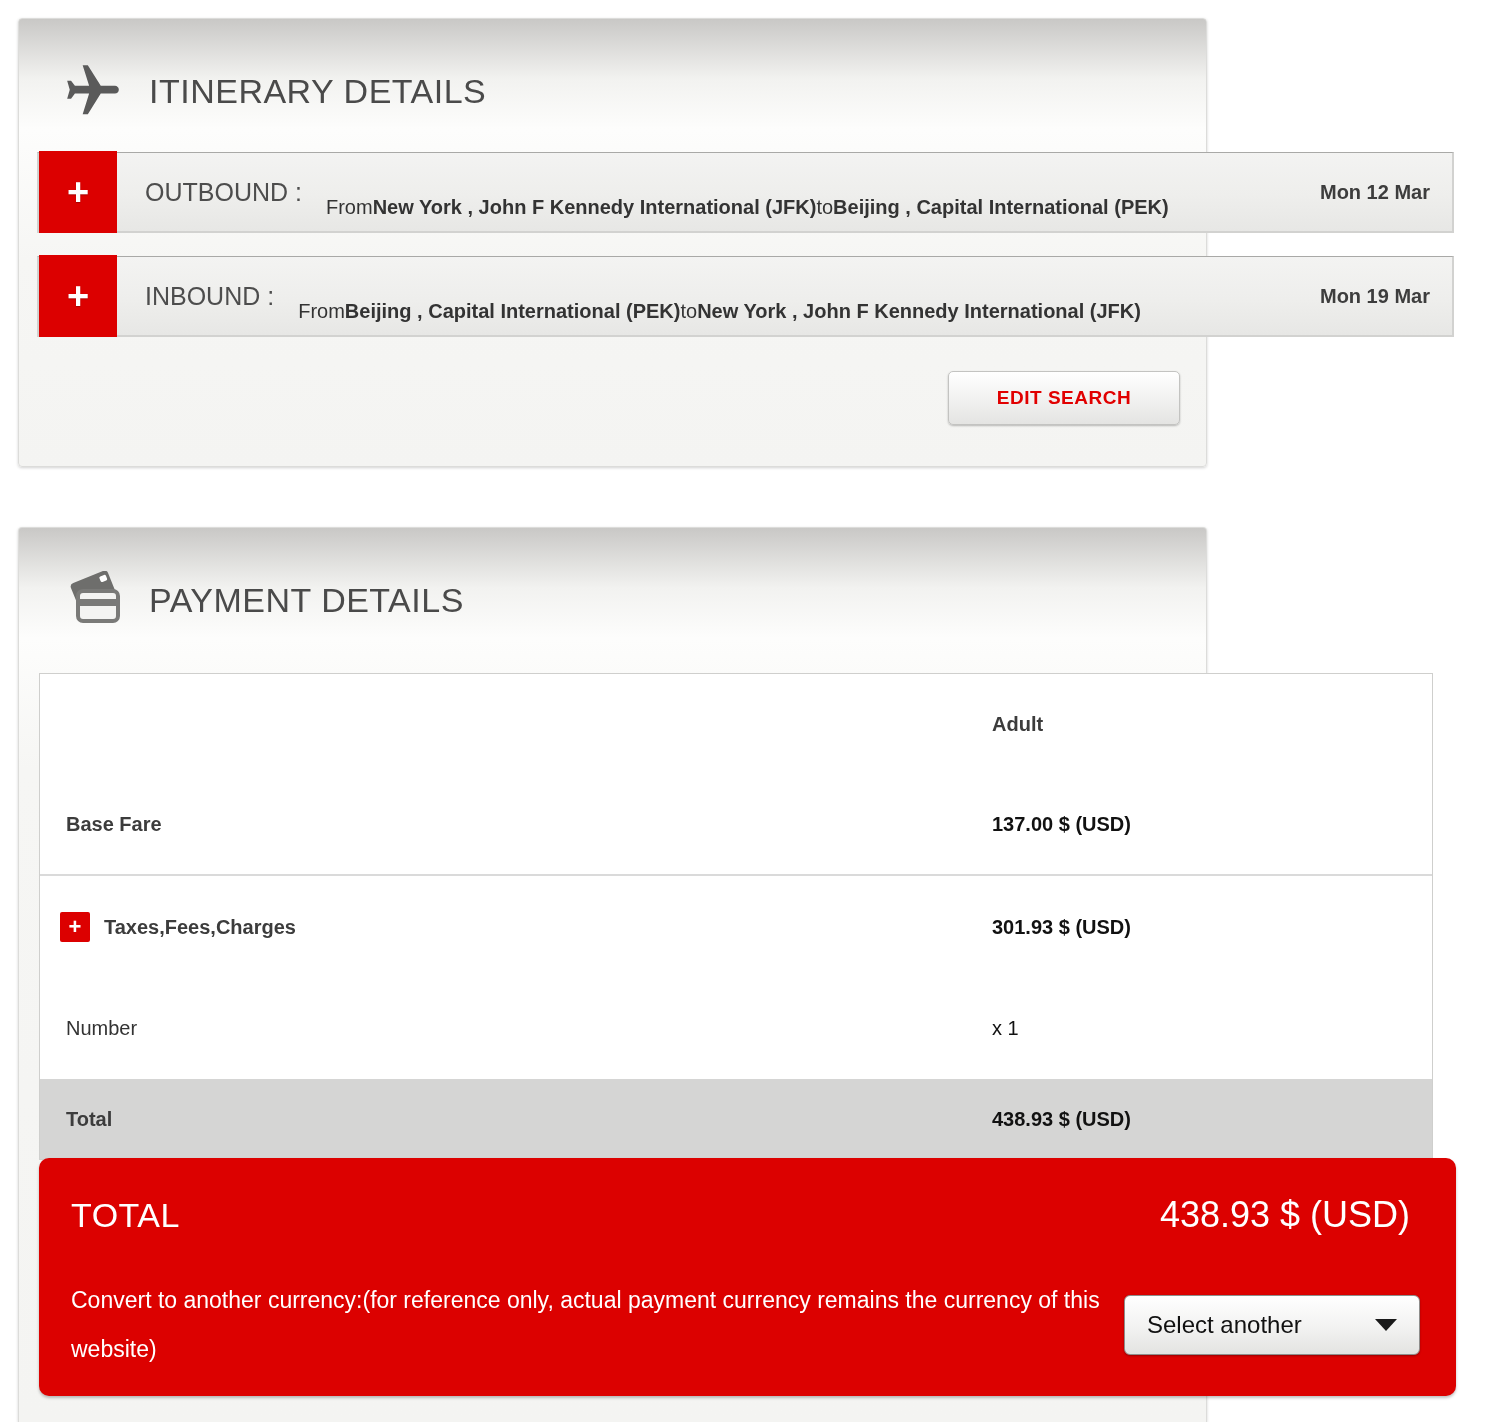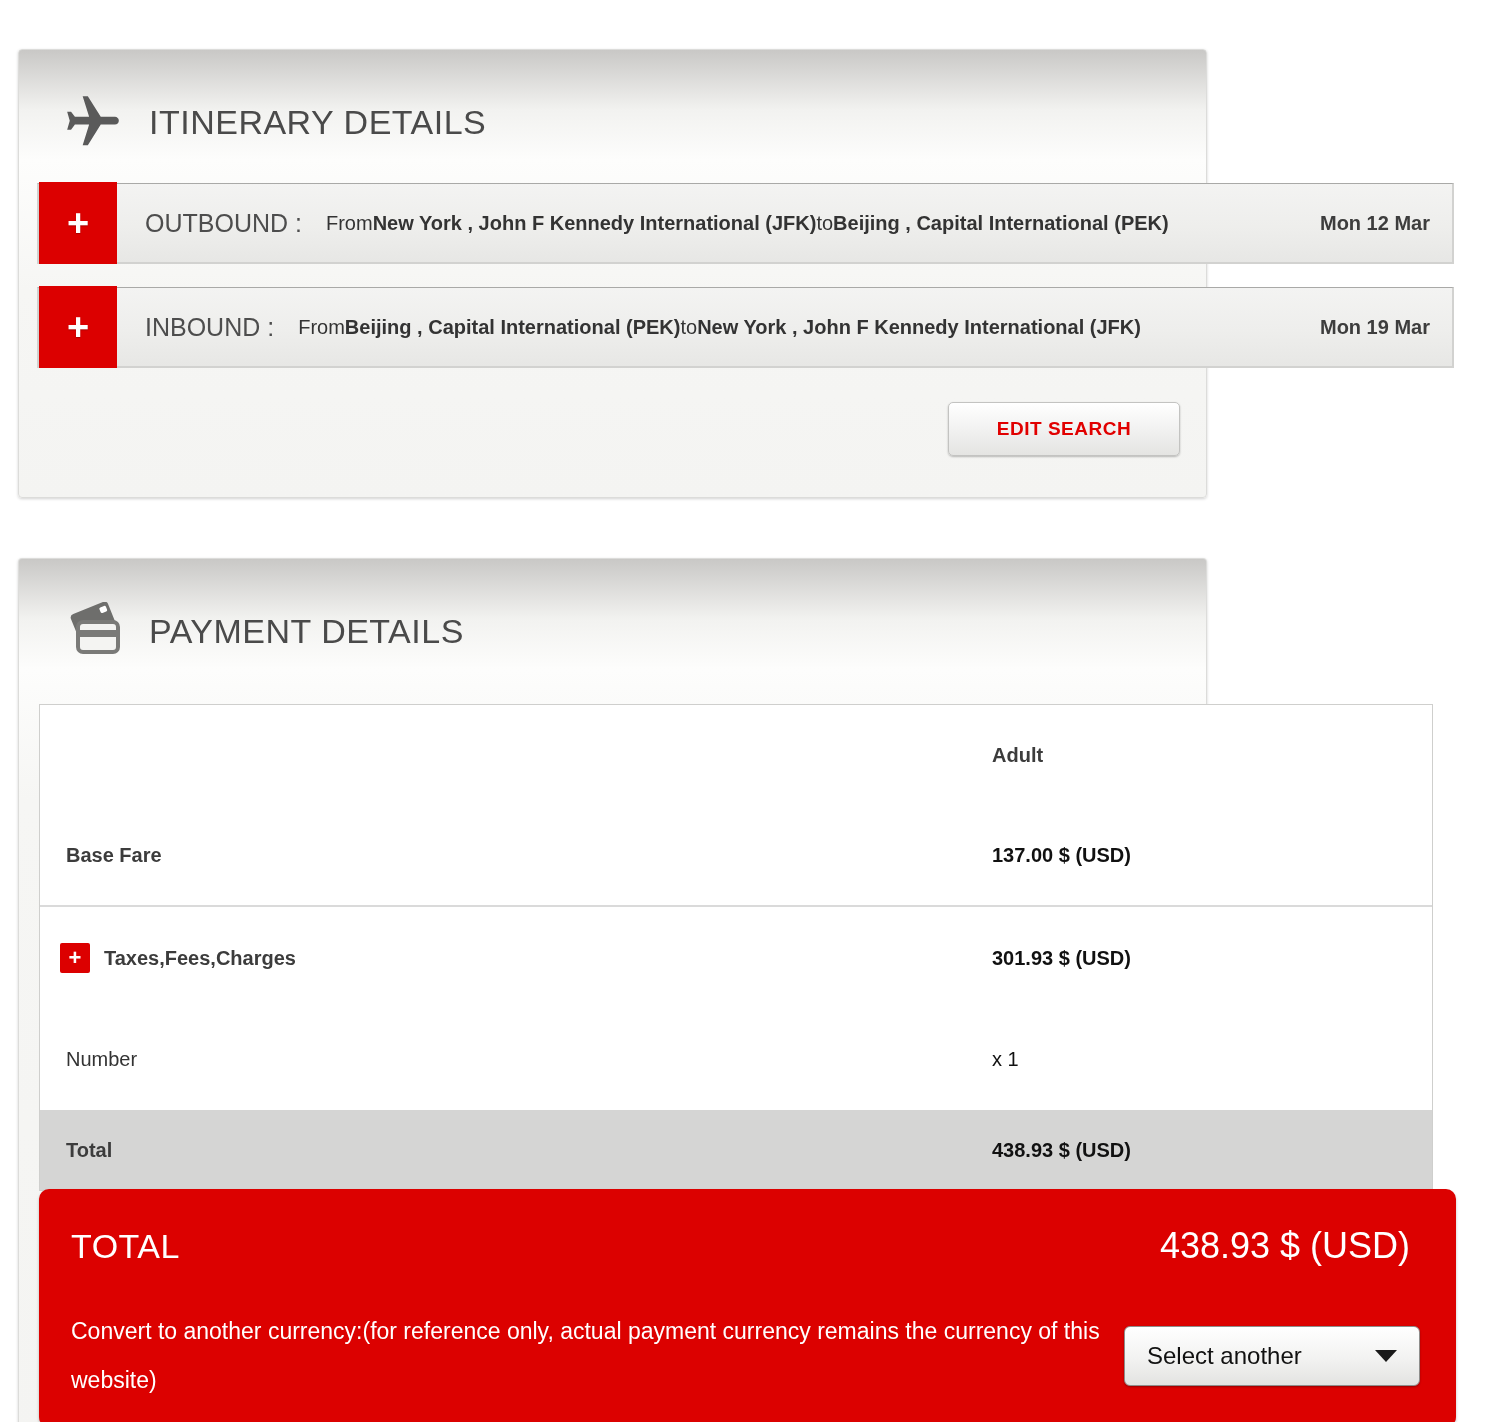--- a/index.html
+++ b/index.html
@@ -11,21 +11,20 @@
     position:relative;
     overflow:hidden;
   }
   .panel {
     position:absolute;
     left:18px; width:1189px;
     border-radius:4px;
     border:1px solid #dcdcda;
     background:linear-gradient(to bottom, #c9c8c6 0px, #f2f2f0 60px, #fdfdfc 110px, #f6f6f4 240px, #f4f4f2 100%);
     box-shadow:0 1px 3px rgba(0,0,0,0.18);
-    margin-top:31px;
   }
   .panel-itinerary { top:18px; height:449px; }
   .panel-payment  { top:527px; height:895px; border-bottom:none; border-bottom-left-radius:0; border-bottom-right-radius:0; }
 
   .panel-header { display:flex; align-items:center; padding:40px 0 0 42px; }
   .panel-header h1 {
     font-size:34px; font-weight:400; color:#4a4a4a;
     letter-spacing:0.5px; margin-left:24px;
   }
   .hdr-icon { width:64px; height:64px; display:flex; align-items:center; justify-content:center; }
@@ -50,21 +49,21 @@
   }
   .plus-box span { line-height:1; text-shadow:0 1px 1px rgba(0,0,0,0.25); }
   .itin-label {
     display:flex; align-items:center;
     padding-left:28px; padding-right:24px;
     font-size:25px; font-weight:400; color:#4d4d4d;
     white-space:nowrap;
   }
   .itin-desc {
     flex:1 1 auto; max-width:935px;
-    display:flex; align-items:center; flex-wrap:wrap;
+    display:flex; align-items:flex-end; flex-wrap:wrap;
     font-size:20px; color:#333; line-height:27px;
     padding:10px 10px 10px 0;
   }
   .itin-desc .seg { display:inline; }
   .itin-desc b { font-weight:700; }
   .itin-date {
     flex:0 0 150px; margin-left:auto;
     display:flex; align-items:center; justify-content:flex-end;
     padding-right:22px;
     font-size:20px; font-weight:700; color:#3d3d3d; white-space:nowrap;

